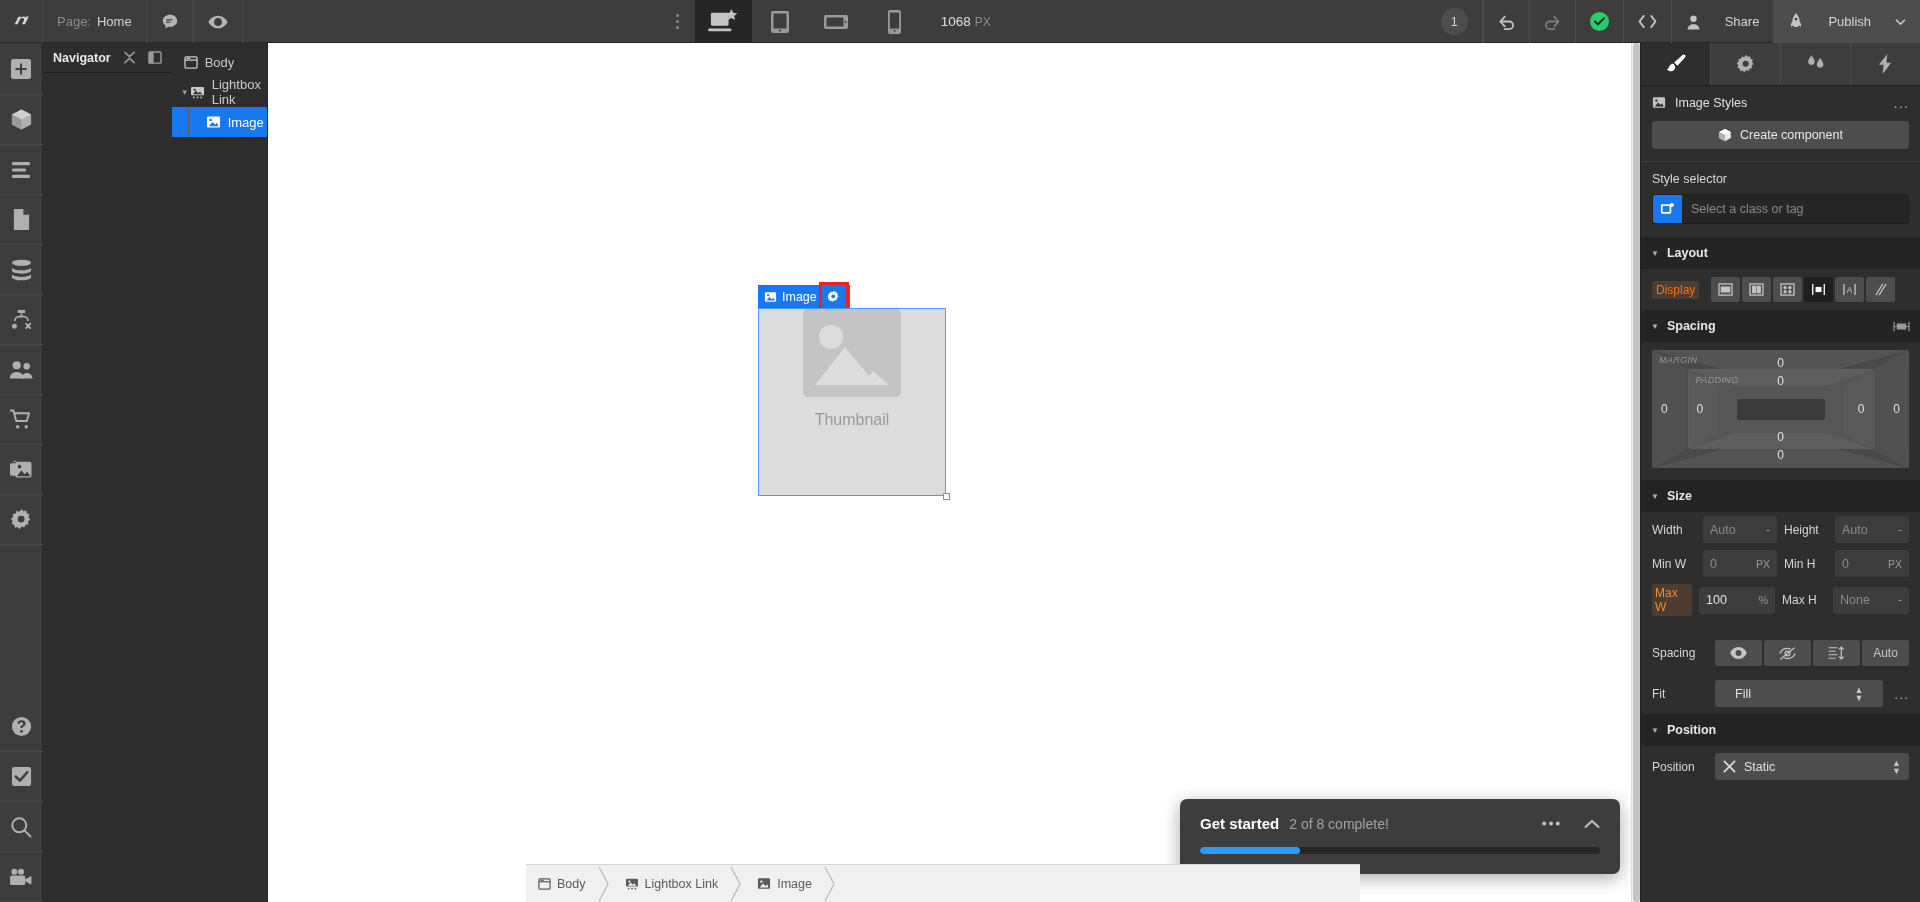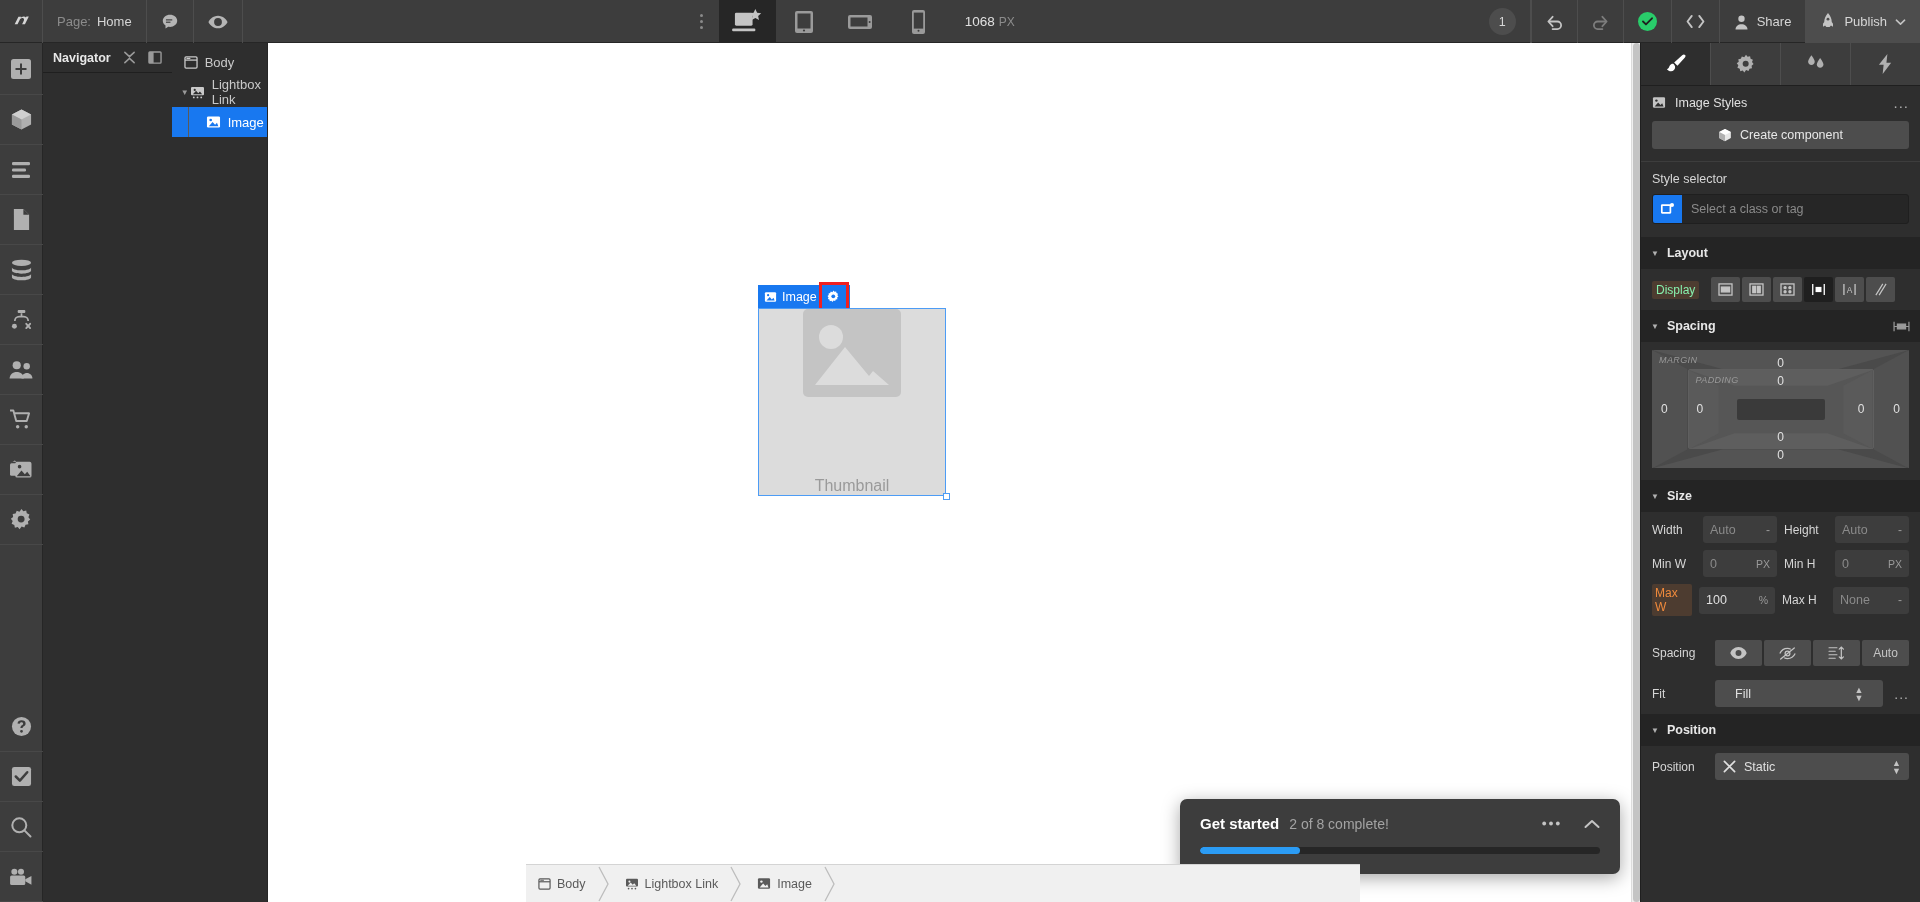--- a/index.html
+++ b/index.html
@@ -34,21 +34,21 @@
   .vw-num { color: #e0e0e0; font-size: 13.5px; }
   .vw-unit { color: #8c8c8c; font-size: 12px; margin-left: 4px; }
   .badge-count {
     width: 27px; height: 27px; border-radius: 50%; background: #4d4d4d;
     color: #d6d6d6; font-size: 12.5px; display: flex; align-items: center; justify-content: center;
   }
   .tb-right { display: flex; align-items: stretch; }
   .tb-right .tb-cell { border-right: none; border-left: 1px solid #4d4d4d; }
   .undo-redo { padding: 0 13px; cursor: pointer; }
   .check-dot { width: 19px; height: 19px; border-radius: 50%; background: #29cc6a; display: flex; align-items: center; justify-content: center; }
-  .share-btn, .publish-btn { gap: 8px; cursor: pointer; color: #d6d6d6; font-size: 13px; }
+  .share-btn, .publish-btn { gap: 24px; cursor: pointer; color: #d6d6d6; font-size: 13px; }
   .publish-btn { background: #4d4d4d; }
 
   
   .main-row { flex: 1; display: flex; min-height: 0; }
 
   
   .lefttools {
     width: 43px; background: #3d3d3d; flex: none;
     display: flex; flex-direction: column; align-items: center;
     border-right: 1px solid #262626;
@@ -96,21 +96,21 @@
     color: #fff; font-size: 12.5px; white-space: nowrap;
   }
   .sel-gear-hl {
     position: relative; width: 24px; height: 23px; display: flex; align-items: center; justify-content: center;
     outline: 3px solid #f02020; background: #1878f0; cursor: pointer;
   }
   .sel-frame { position: absolute; inset: 0; border: 1px solid #4d9cf5; }
   .img-placeholder {
     position: absolute; left: 1px; top: 1px; width: 186px; height: 186px;
     background: #dcdcdc; display: flex; flex-direction: column;
-    align-items: center; justify-content: space-between; gap: 14px;
+    align-items: center; justify-content: flex-start; gap: 14px;
   }
   .ph-icon { width: 98px; height: 88px; background: #c4c4c4; border-radius: 5px; position: relative; overflow: hidden; }
   .ph-icon .sun { position: absolute; left: 16px; top: 16px; width: 24px; height: 24px; border-radius: 50%; background: #dcdcdc; }
   .ph-icon .mtn { position: absolute; left: 12px; bottom: 12px; width: 74px; height: 46px; }
   .ph-text { color: #9a9a9a; font-size: 16px; }
   .handle { position: absolute; width: 7px; height: 7px; background: #fff; border: 1px solid #4d9cf5; }
   .h-br { right: -4px; bottom: -4px; }
 
   
   .toast {
@@ -173,21 +173,21 @@
   .sel-title { color: #d6d6d6; font-size: 12.5px; margin-bottom: 8px; }
   .sel-input {
     height: 30px; background: #262626; border: 1px solid #1f1f1f; border-radius: 3px;
     display: flex; align-items: center; overflow: hidden;
   }
   .sel-input .tagico { width: 29px; height: 28px; background: #1878f0; display: flex; align-items: center; justify-content: center; flex: none; }
   .sel-input .ph { color: #8a8a8a; font-size: 12.5px; padding-left: 9px; }
 
   .row { display: flex; align-items: center; padding: 8px 11px; gap: 8px; }
   .row-lbl { color: #d6d6d6; font-size: 12px; width: 56px; flex: none; }
-  .row-lbl.hot { color: #86efac; background: rgba(240,138,60,.16); border-radius: 2px; padding: 2px 4px; width: auto; margin-right: 4px; }
+  .row-lbl.hot { color: #f97316; background: rgba(240,138,60,.16); border-radius: 2px; padding: 2px 4px; width: auto; margin-right: 4px; }
   .segbtns { display: flex; gap: 2px; }
   .segbtn {
     width: 29px; height: 25px; background: #4d4d4d; border-radius: 2px;
     display: flex; align-items: center; justify-content: center; color: #c4c4c4; cursor: pointer;
   }
   .segbtn.on { background: #1f1f1f; color: #fff; }
 
   
   .spacing-wrap { padding: 8px 11px 12px 11px; }
   .margin-box {

